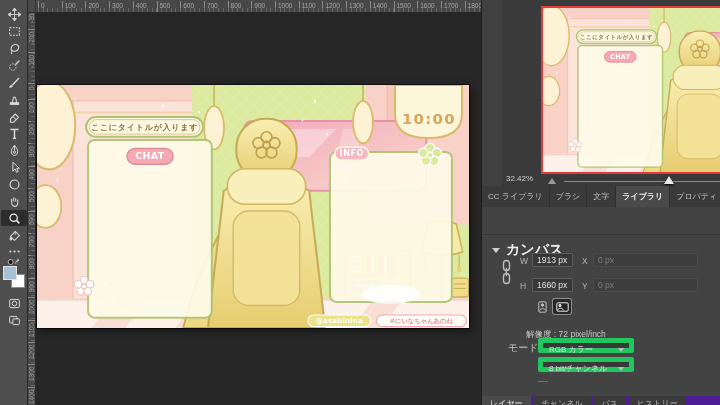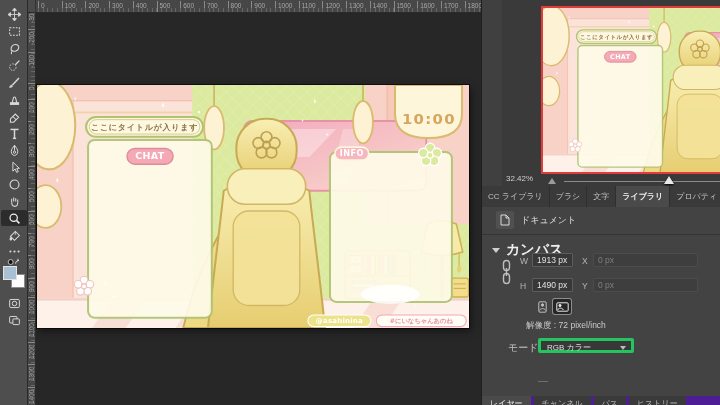--- a/index.html
+++ b/index.html
@@ -55,23 +55,23 @@
   .sechdr{position:absolute;left:10px;top:34px;display:flex;align-items:center;}
   .chev{width:0;height:0;border-left:4px solid transparent;border-right:4px solid transparent;border-top:5px solid #cfcfcf;margin-right:6px;}
   .sectitle{font-size:14px;font-weight:bold;color:#ededed;}
   .linkicon{position:absolute;left:19px;top:52px;}
   .fldlabel{position:absolute;font-size:8.5px;color:#b4b4b4;}
   .fld{position:absolute;height:14px;background:#383838;border:1px solid #5d5d5d;font-size:8.5px;color:#e2e2e2;line-height:12px;padding-left:4px;border-radius:1px;}
   .fld.disabled{background:#3e3e3e;border-color:#4c4c4c;color:#7e7e7e;}
   .orientbtn{position:absolute;top:92px;display:flex;align-items:center;justify-content:center;border-radius:2px;}
   .ob1{left:53px;width:15px;height:15px;}
   .ob2{left:71px;width:18px;height:15px;background:#262626;box-shadow:0 0 0 1px #8e8e8e;}
-  .resline{position:absolute;left:44px;top:113px;font-size:8.5px;color:#c9c9c9;}
+  .resline{position:absolute;left:44px;top:122px;font-size:8.5px;color:#c9c9c9;}
   .modelabel{position:absolute;left:26px;top:134px;font-size:10px;color:#c4c4c4;}
-  .dd{position:absolute;left:56px;width:96px;height:15px;background:#383838;border:3px solid #22c55e;border-radius:2px;
+  .dd{position:absolute;left:56px;width:96px;height:15px;background:#383838;border:5px solid #22c55e;border-radius:2px;
       font-size:8px;color:#e0e0e0;line-height:13px;padding-left:6px;}
   .dd .ddchev{position:absolute;right:5px;top:5px;width:0;height:0;border-left:3.5px solid transparent;border-right:3.5px solid transparent;border-top:4px solid #bdbdbd;}
   .dash{position:absolute;left:56px;top:174px;width:10px;height:1px;background:#6e6e6e;}
 
   .bottomtabs{position:absolute;left:0;top:396px;width:239px;height:9px;background:#4c1d95;display:flex;overflow:hidden;}
   .btab{height:18px;padding:2px 8px 0 8px;background:#3a3a3a;margin-right:3px;font-size:8px;color:#bdbdbd;white-space:nowrap;}
   .btab.active{background:#4a4a4a;color:#eee;}
 </style>
 </head>
 <body>
@@ -418,29 +418,20 @@
       <div class="tab">CC ライブラリ</div>
       <div class="tab">ブラシ</div>
       <div class="tab">文字</div>
       <div class="tab active">ライブラリ</div>
       <div class="tab">プロパティ</div>
       <div class="tab">段落</div>
 
     </div>
 
     <div class="props">
-      <div class="docrow">
-        <div class="docicon">
-          <svg width="10" height="12" viewBox="0 0 10 12" fill="none" stroke="#d9d9d9" stroke-width="1">
-              <path d="M1,1 H6 L9,4 V11 H1 Z"></path>
-              <path d="M6,1 V4 H9"></path>
-            </svg>
-        </div>
-        <div class="doclabel">ドキュメント</div>
-      </div>
       <div class="divider"></div>
 
       <div class="sechdr">
         <div class="chev"></div>
         <div class="sectitle">カンバス</div>
       </div>
 
       <div class="linkicon">
         <svg width="11" height="26" viewBox="0 0 11 26" fill="none" stroke="#bdbdbd" stroke-width="1.4">
           <rect x="2.5" y="1.5" width="6" height="10" rx="3"></rect>
@@ -448,21 +439,21 @@
             <line x1="5.5" y1="9" x2="5.5" y2="17"></line>
         </svg>
       </div>
 
       <div class="fldlabel" style="left:38px;top:49px">W</div>
       <div class="fld" style="left:50px;top:46px;width:41px">1913 px</div>
       <div class="fldlabel" style="left:100px;top:49px">X</div>
       <div class="fld disabled" style="left:111px;top:46px;width:105px">0 px</div>
 
       <div class="fldlabel" style="left:38px;top:74px">H</div>
-      <div class="fld" style="left:50px;top:71px;width:41px">1490 px</div>
+      <div class="fld" style="left:50px;top:71px;width:41px">1660 px</div>
       <div class="fldlabel" style="left:100px;top:74px">Y</div>
       <div class="fld disabled" style="left:111px;top:71px;width:105px">0 px</div>
 
       <div class="orientbtn ob1">
         <svg width="9" height="12" viewBox="0 0 9 12" fill="none" stroke="#bdbdbd" stroke-width="1">
             <rect x="0.8" y="0.8" width="7.4" height="10.4" rx="1"></rect>
             <circle cx="4.5" cy="4" r="1.2" fill="#bdbdbd"></circle>
             <path d="M1.5,9.5 C2.5,7 6.5,7 7.5,9.5"></path>
           </svg>
       </div>
@@ -471,20 +462,21 @@
             <rect x="0.8" y="0.8" width="11.4" height="8.4" rx="1"></rect>
             <circle cx="4" cy="3.5" r="1.1" fill="#e8e8e8"></circle>
             <path d="M1.5,8 C3,5.5 6,5.5 7.5,8"></path>
           </svg>
       </div>
 
       <div class="resline">解像度 : 72 pixel/inch</div>
 
       <div class="modelabel">モード</div>
       <div class="dd" style="top:131px"><span>RGB カラー</span><span class="ddchev"></span></div>
+      <div class="dd" style="top:150px"><span>8 bit/チャンネル</span><span class="ddchev"></span></div>
       <div class="dash"></div>
     </div>
 
     <div class="bottomtabs">
       <div class="btab active">レイヤー</div>
       <div class="btab">チャンネル</div>
       <div class="btab">パス</div>
       <div class="btab">ヒストリー</div>
     </div>
   </div>

